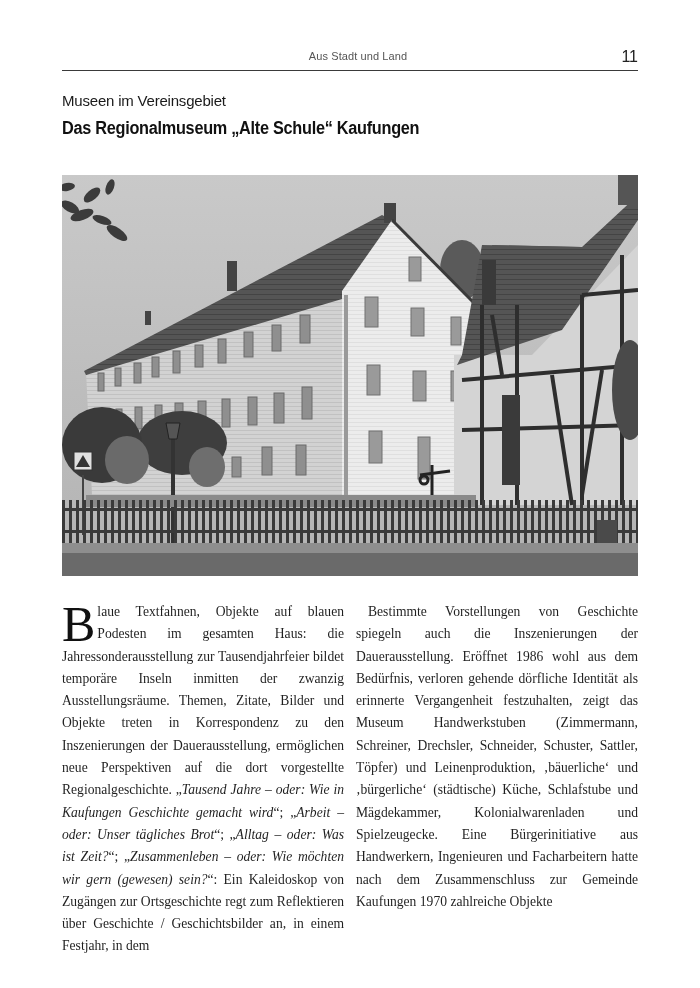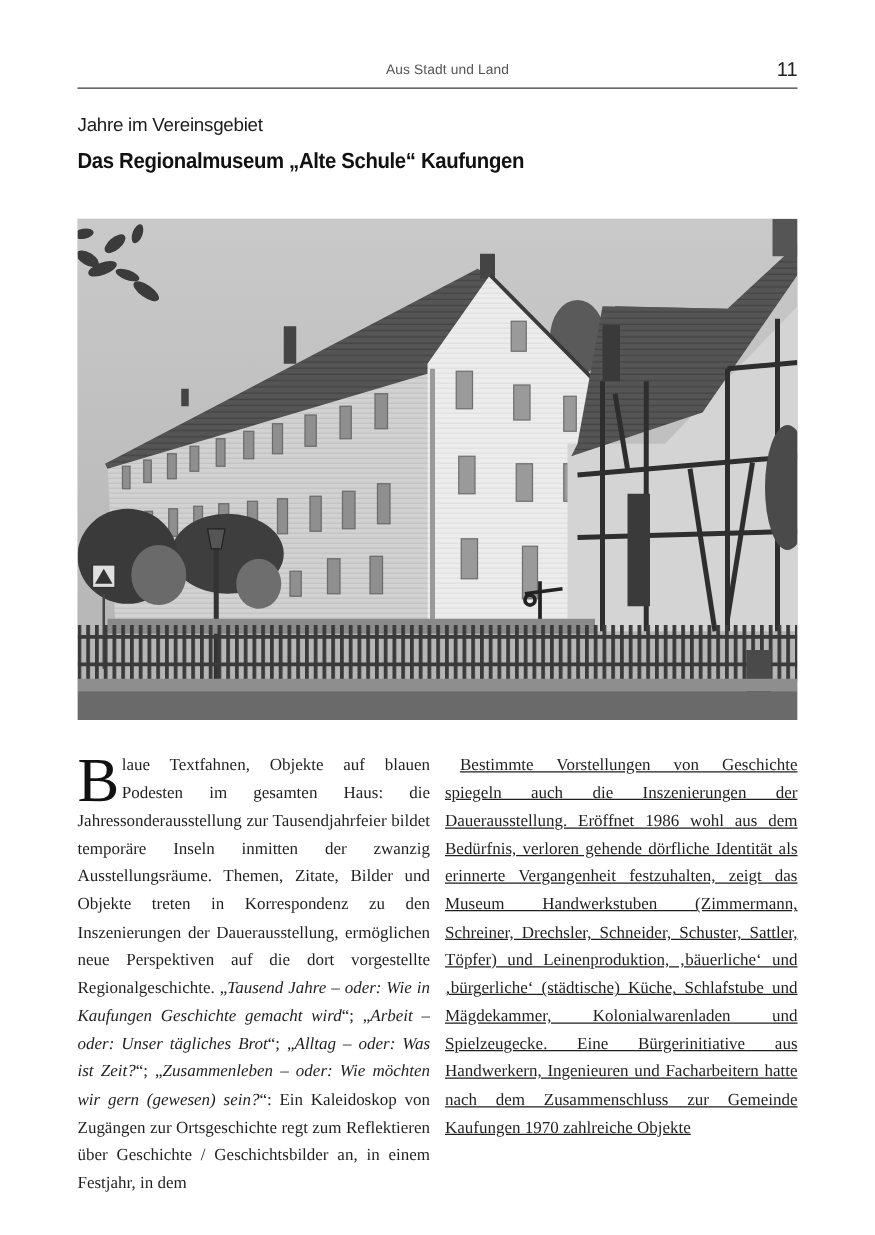--- a/index.html
+++ b/index.html
@@ -8,33 +8,33 @@
     .running-title { position: absolute; left: 16px; right: 0; top: 2px; text-align: center; font-family: "Liberation Sans", sans-serif; font-size: 11px; color: #555; letter-spacing: 0.1px; }
     .page-number { position: absolute; right: 0; top: 0; font-family: "Liberation Sans", sans-serif; font-size: 16px; color: #222; }
     .kicker { position: absolute; left: 62px; top: 92px; font-family: "Liberation Sans", sans-serif; font-size: 15px; color: #1a1a1a; letter-spacing: -0.2px; }
     .headline { position: absolute; left: 62px; top: 118px; font-family: "Liberation Sans", sans-serif; font-size: 17.5px; font-weight: bold; color: #111; letter-spacing: -0.3px; transform: scaleX(0.93); transform-origin: left; }
     .photo { position: absolute; left: 62px; top: 175px; width: 576px; height: 401px; overflow: hidden; background: #bdbdbd; }
     .photo svg { display: block; }
     .col { position: absolute; top: 601px; width: 282px; font-family: "Liberation Serif", serif; font-size: 13.6px; line-height: 22.3px; text-align: justify; color: #1f1f1f; }
     .col-left { left: 62px; }
     .col-right { left: 356px; }
     .col p { margin: 0; hyphens: manual; }
-    .indent { text-indent: 12px; text-decoration: underline; }
+    .indent { text-indent: 12px; }
     .dropcap { float: left; font-family: "Liberation Serif", serif; font-size: 50px; line-height: 40px; margin: 3px 2px -2px 0; color: #111; }
     em { font-style: italic; }
   </style>
 </head>
 <body>
 
 <div class="running-head">
   <div class="running-title">Aus Stadt und Land</div>
   <div class="page-number">11</div>
 </div>
 
-<div class="kicker">Jahre im Vereinsgebiet</div>
+<div class="kicker">Museen im Vereinsgebiet</div>
 <div class="headline">Das Regionalmuseum „Alte Schule“ Kaufungen</div>
 
 <div class="photo">
   <svg width="576" height="401" viewBox="0 0 576 401" xmlns="http://www.w3.org/2000/svg">
     <defs>
       <linearGradient id="sky" x1="0" y1="0" x2="0" y2="1">
         <stop offset="0" stop-color="#c9c9c9"></stop>
         <stop offset="1" stop-color="#b3b3b3"></stop>
       </linearGradient>
       <pattern id="siding" width="6" height="4" patternUnits="userSpaceOnUse">

